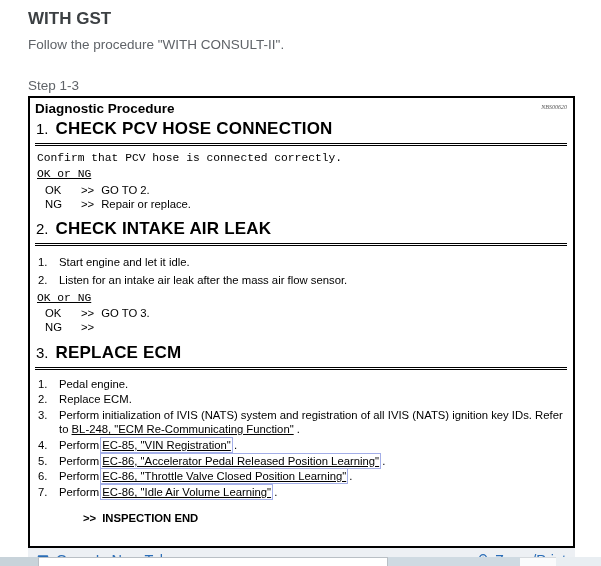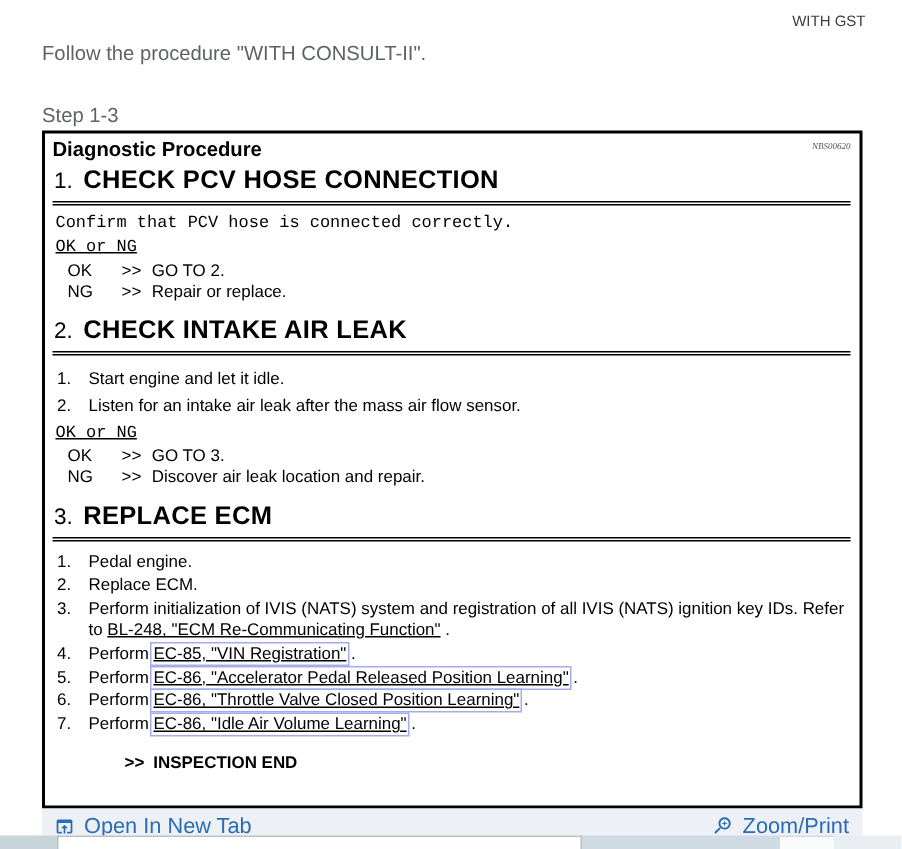--- a/index.html
+++ b/index.html
@@ -4,21 +4,21 @@
 <style>
   * { box-sizing: border-box; }
   html,body { margin:0; padding:0; }
   body {
     width:601px; height:566px; background:#ffffff; overflow:hidden; position:relative;
     font-family:"Liberation Sans", sans-serif; -webkit-font-smoothing:antialiased;
   }
   .content { padding:9px 24px 0 28px; }
 
   
-  .h-bold { font-size:10px; font-weight:normal; color:#3c4043; margin:0 0 8px 0;text-align:right; }
+  .h-bold { font-size:17px; font-weight:bold; color:#3c4043; margin:0 0 8px 0; }
   .sub    { font-size:13.5px; color:#5f6368; margin:0; }
   .step   { font-size:13.5px; color:#5f6368; margin:26px 0 3px 0; }
 
   
   .doc-widget { width:547px; }
   .doc-page {
     border:2px solid #000; background:#fff; color:#000;
     padding:3px 6px 12px 5px; min-height:379px;
     font-size:11.3px; line-height:1.22;
   }
@@ -118,21 +118,20 @@
         </div>
         <p class="okng">OK or NG</p>
         <div class="res">
           <span class="rkey">OK</span>
           <span class="arr">&gt;&gt;</span>
           <span>GO TO 3.</span>
         </div>
         <div class="res">
           <span class="rkey">NG</span>
           <span class="arr">&gt;&gt;</span>
-          <span>Discover air leak location and repair.</span>
         </div>
       </div>
 
       <div class="sec-head">
         <span class="sec-num">3.</span>
         <span class="sec-title">REPLACE ECM</span>
       </div>
       <div class="sec-body">
         <div class="li">
           <span class="li-num">1.</span>

